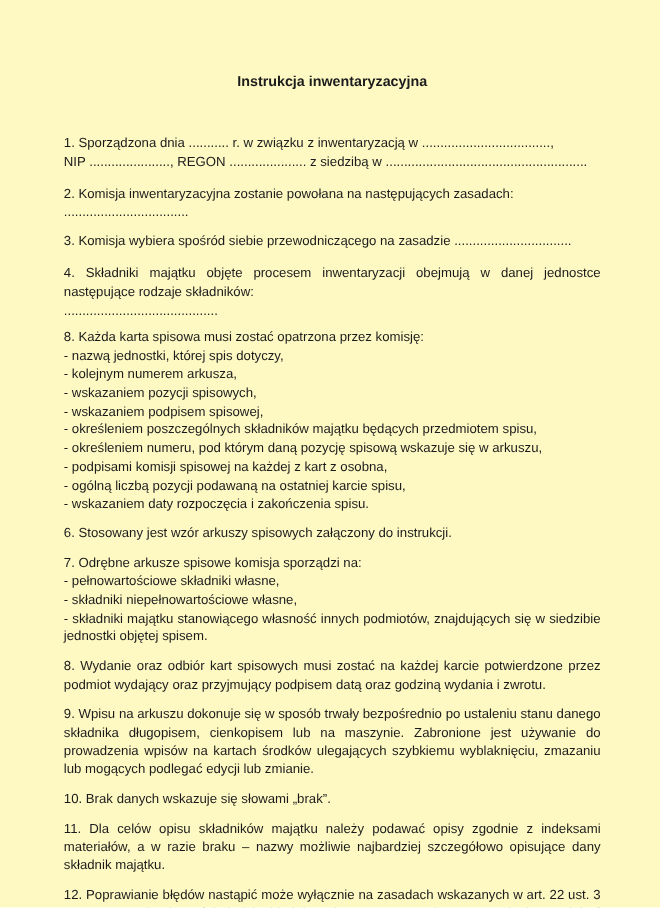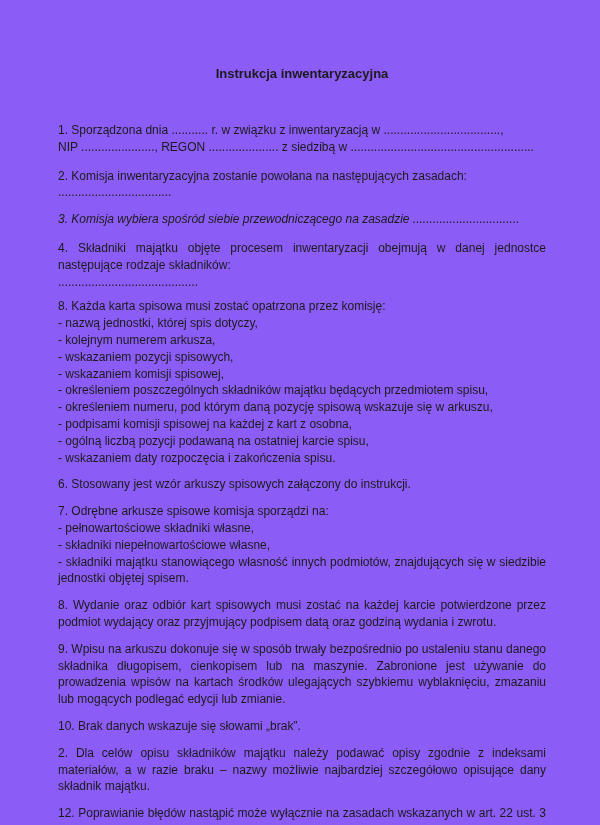--- a/index.html
+++ b/index.html
@@ -12,36 +12,36 @@
     height: 825px;
     font-family: "Liberation Sans", "DejaVu Sans", sans-serif;
     color: #1b1b1b;
   }
   .page {
     box-sizing: border-box;
     width: 600px;
     height: 825px;
     padding: 65px 54px 0 58px;
     overflow: hidden;
-    background: #8b5cf6;
+    background: #fef9c3;
   }
   .title {
     font-size: 13px;
     font-weight: bold;
     text-align: center;
     margin: 0 0 40px 0;
     line-height: 17px;
   }
   .para {
     font-size: 12px;
     line-height: 16.8px;
     margin: 0 0 10px 0;
   }
   .para.mb14 { margin-bottom: 12px; }
-  .para.mb12 { margin-bottom: 12px; font-style: italic; }
+  .para.mb12 { margin-bottom: 12px; }
   .para.mb8  { margin-bottom: 8px; }
   .just { text-align: justify; }
   .line { display: block; }
   .nowrap { white-space: pre; }
 </style>
 </head>
 <body>
 
 <div class="page">
 
@@ -64,21 +64,21 @@
   <p class="para mb8">
     <span class="line just">4. Składniki majątku objęte procesem inwentaryzacji obejmują w danej jednostce następujące rodzaje składników:</span>
     <span class="line nowrap">..........................................</span>
   </p>
 
   <p class="para">
     <span class="line">8. Każda karta spisowa musi zostać opatrzona przez komisję:</span>
     <span class="line">- nazwą jednostki, której spis dotyczy,</span>
     <span class="line">- kolejnym numerem arkusza,</span>
     <span class="line">- wskazaniem pozycji spisowych,</span>
-    <span class="line">- wskazaniem komisji spisowej,</span>
+    <span class="line">- wskazaniem podpisem spisowej,</span>
     <span class="line">- określeniem poszczególnych składników majątku będących przedmiotem spisu,</span>
     <span class="line">- określeniem numeru, pod którym daną pozycję spisową wskazuje się w arkuszu,</span>
     <span class="line">- podpisami komisji spisowej na każdej z kart z osobna,</span>
     <span class="line">- ogólną liczbą pozycji podawaną na ostatniej karcie spisu,</span>
     <span class="line">- wskazaniem daty rozpoczęcia i zakończenia spisu.</span>
   </p>
 
   <p class="para">
     <span class="line">6. Stosowany jest wzór arkuszy spisowych załączony do instrukcji.</span>
   </p>
@@ -89,17 +89,17 @@
     <span class="line">- składniki niepełnowartościowe własne,</span>
     <span class="line just">- składniki majątku stanowiącego własność innych podmiotów, znajdujących się w siedzibie jednostki objętej spisem.</span>
   </p>
 
   <p class="para just">8. Wydanie oraz odbiór kart spisowych musi zostać na każdej karcie potwierdzone przez podmiot wydający oraz przyjmujący podpisem datą oraz godziną wydania i zwrotu.</p>
 
   <p class="para just">9. Wpisu na arkuszu dokonuje się w sposób trwały bezpośrednio po ustaleniu stanu danego składnika długopisem, cienkopisem lub na maszynie. Zabronione jest używanie do prowadzenia wpisów na kartach środków ulegających szybkiemu wyblaknięciu, zmazaniu lub mogących podlegać edycji lub zmianie.</p>
 
   <p class="para">10. Brak danych wskazuje się słowami „brak”.</p>
 
-  <p class="para just">2. Dla celów opisu składników majątku należy podawać opisy zgodnie z indeksami materiałów, a w razie braku – nazwy możliwie najbardziej szczegółowo opisujące dany składnik majątku.</p>
+  <p class="para just">11. Dla celów opisu składników majątku należy podawać opisy zgodnie z indeksami materiałów, a w razie braku – nazwy możliwie najbardziej szczegółowo opisujące dany składnik majątku.</p>
 
   <p class="para just">12. Poprawianie błędów nastąpić może wyłącznie na zasadach wskazanych w art. 22 ust. 3 ustawy o rachunkowości, każdy błąd łącznie z przyczyną jego wystąpienia musi być opisany w uwagach do spisu.</p>
 
 </div>
 
 </body></html>

